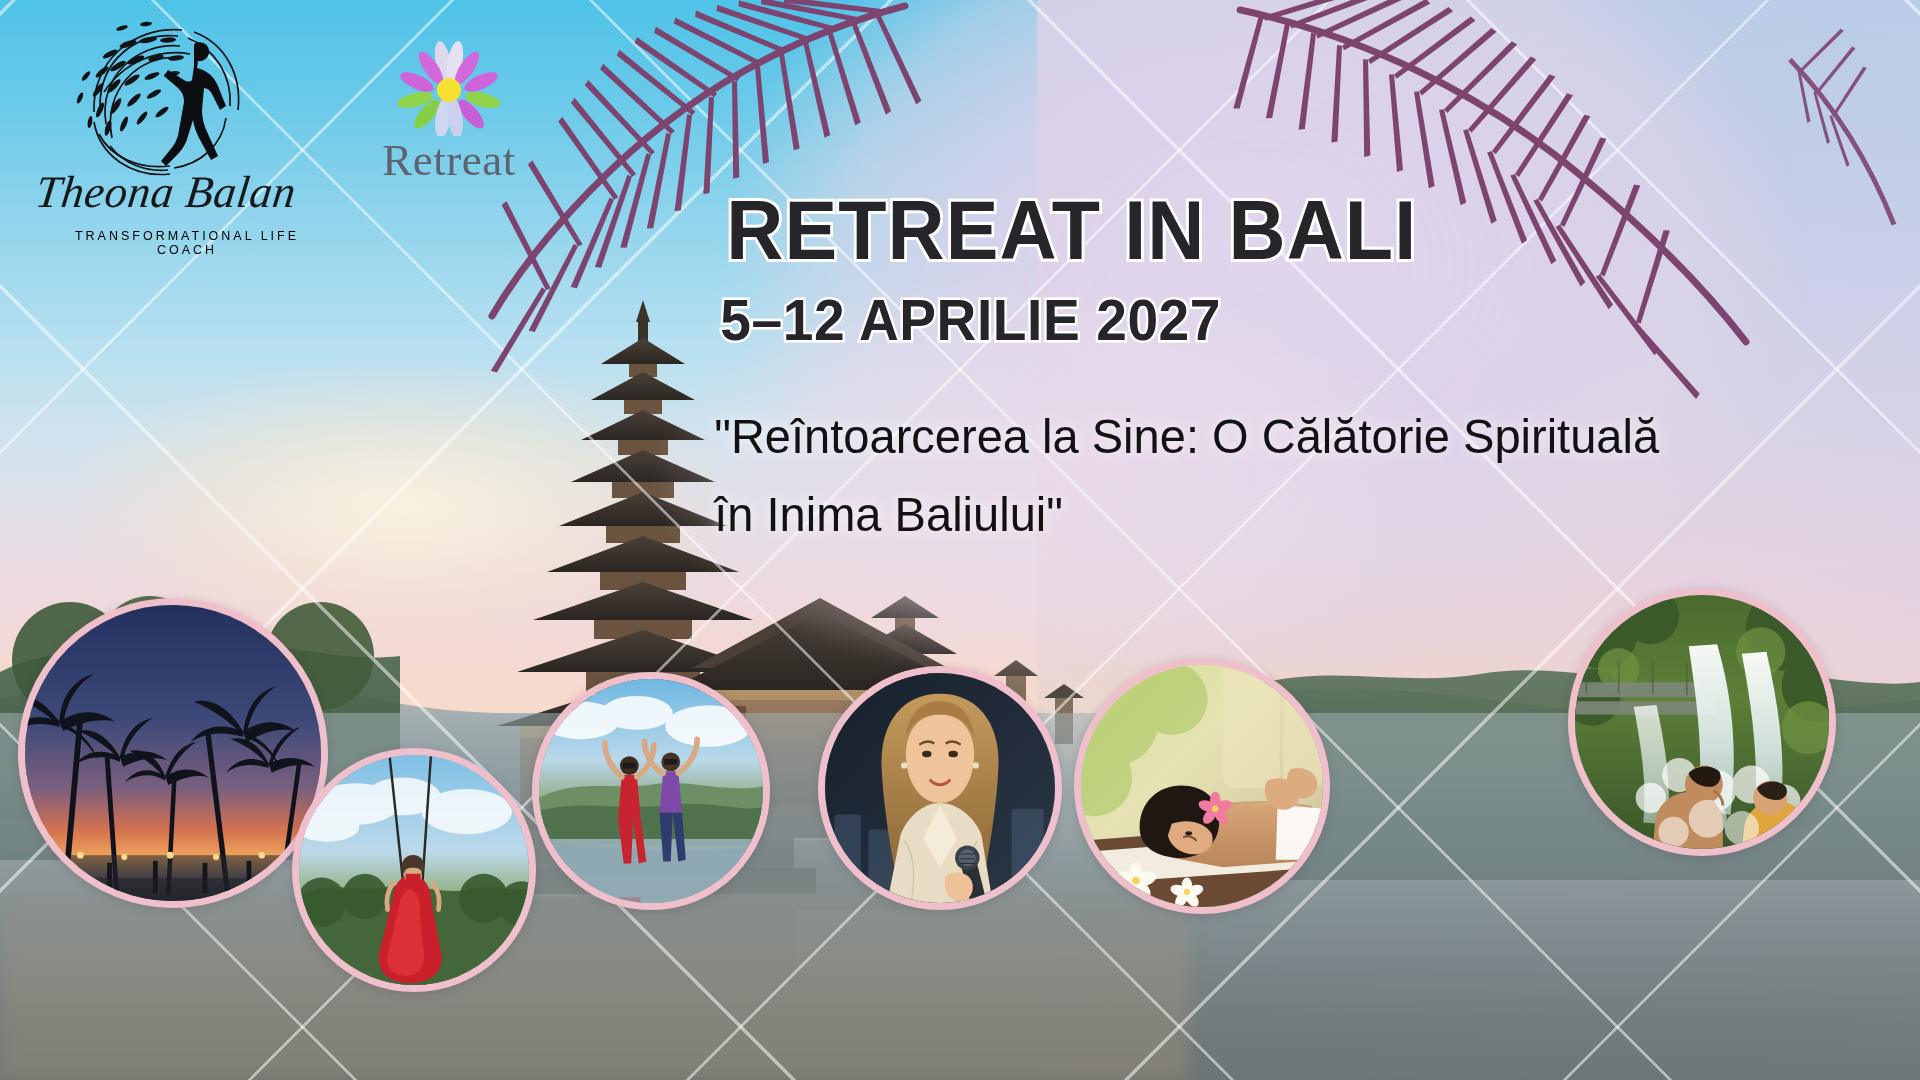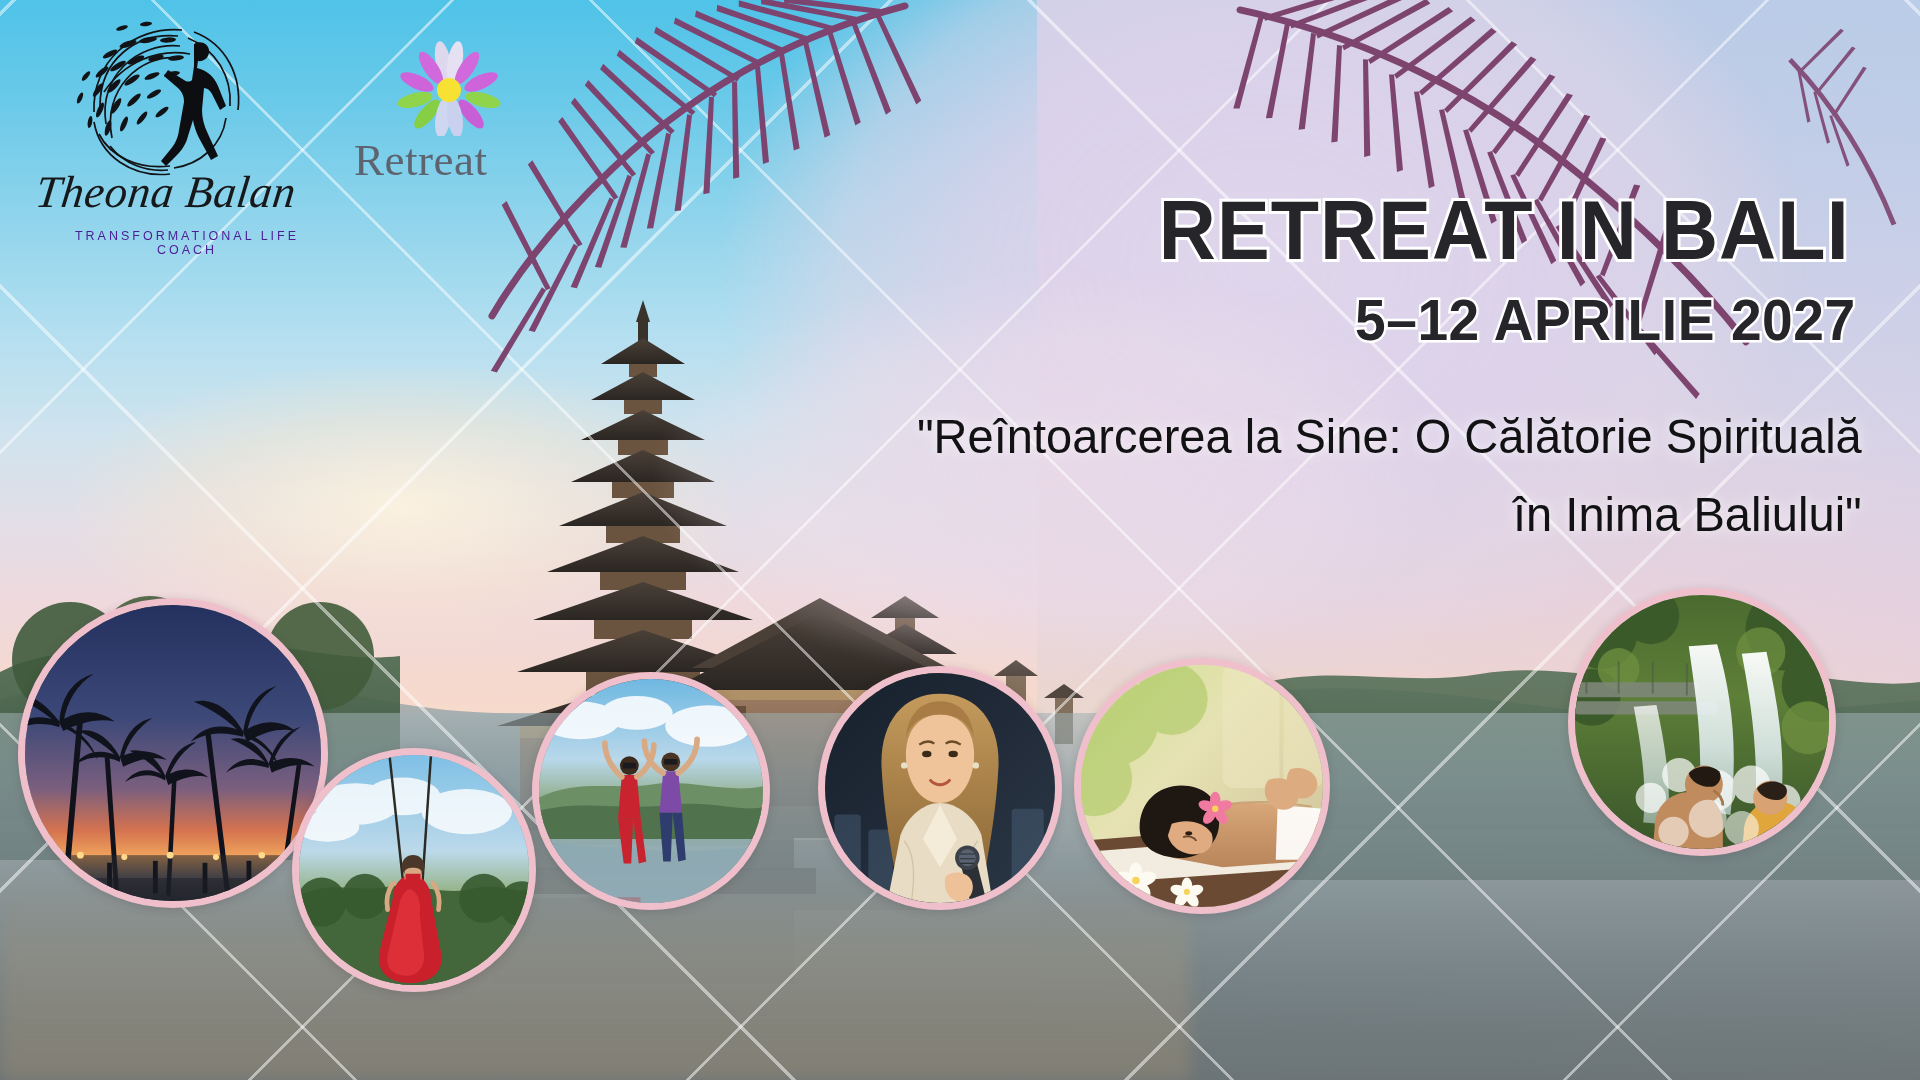--- a/index.html
+++ b/index.html
@@ -103,36 +103,36 @@
   .logo-theona { width:300px; text-align:center; }
   .logo-theona .mark { width:200px; height:172px; margin:0 auto; display:block; }
   .theona-name {
     font-family:"Liberation Serif", serif;
     font-size:45px; color:#17181a; line-height:1;
     font-style:italic; font-weight:400;
     letter-spacing:.5px; margin-top:-16px;
     transform:skewX(-7deg);
   }
   .theona-sub {
-    font-size:12.5px; letter-spacing:3.0px; color:#4c1d95;
+    font-size:12.5px; letter-spacing:3.0px; color:#000000;
     margin-top:14px; font-weight:400;margin-left:42px;
   }
 
-  .logo-retreat { width:190px; padding-top:26px; }
+  .logo-retreat { width:190px; text-align:center; padding-top:26px; }
   .logo-retreat .flower { width:116px; height:96px; margin:0 auto 2px; display:block; }
   .retreat-word {
     font-family:"Liberation Serif", serif;
     font-size:45px; line-height:.98; color:#5d6470; font-weight:400;
     letter-spacing:.5px;
   }
 
   
   .copy {
-    position:absolute; left:676px; top:188px; width:1210px;
-    text-align:right;
+    position:absolute; left:690px; top:188px; width:1210px;
+    text-align:left;
   }
   .title {
     font-family:"Liberation Sans", sans-serif;
     font-weight:bold; font-size:84px; line-height:1.02;
     letter-spacing:1.2px; color:#26262a;
     transform:scaleX(.94); transform-origin:center;
     paint-order:stroke fill;
     -webkit-text-stroke:6px #ffffff;
     text-shadow:
       0 0 1px #fff, 2px 2px 0 rgba(255,255,255,.9),

